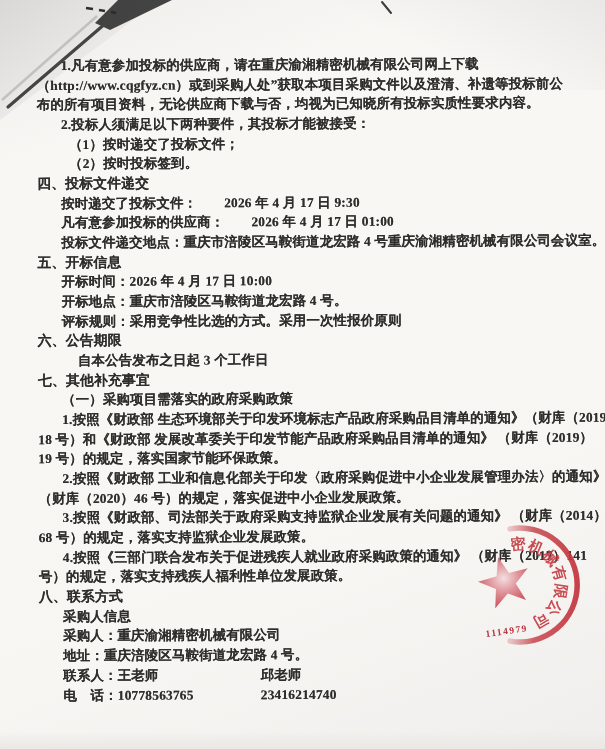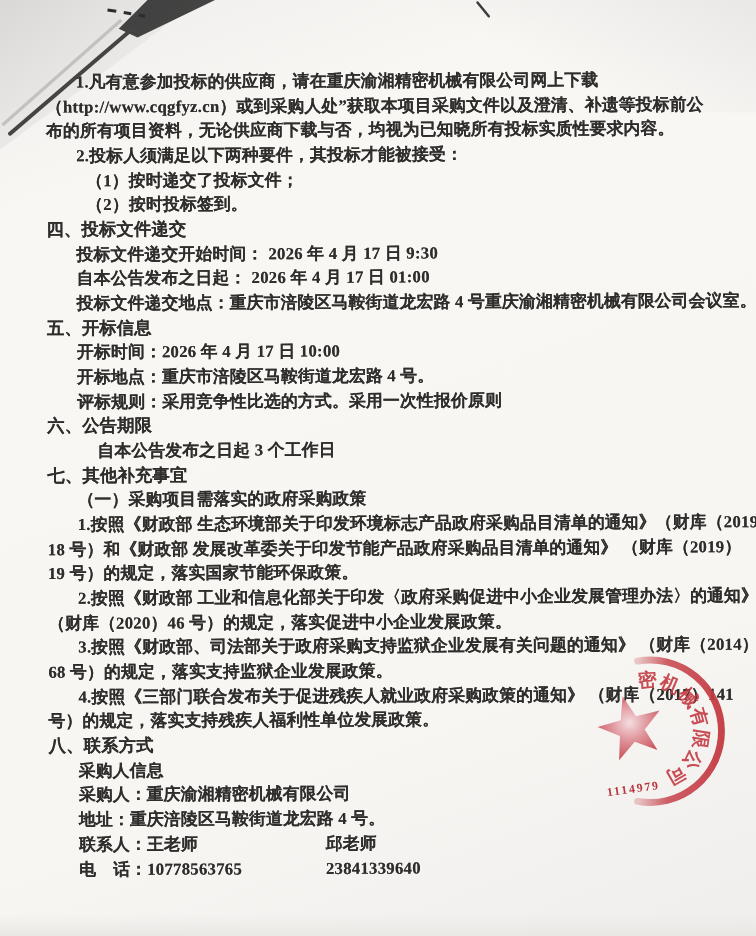--- a/index.html
+++ b/index.html
@@ -27,21 +27,21 @@
     height:19.68px; line-height:19.68px;
     font-size:13.4px; font-weight:600; letter-spacing:.2px;
     white-space:nowrap;
     text-shadow:0 0 .5px rgba(45,44,42,.75);
   }
   .head{font-weight:700; font-size:13.8px;}
   .i0{padding-left:38px}
   .i1{padding-left:62px}
   .i2{padding-left:70px}
   .i3{padding-left:78px}
-  .gap{margin-left:4px}
+  .gap{margin-left:27px}
   .cw{display:inline-block; width:143px;}
   .seal-svg{position:absolute; left:438px; top:503px; pointer-events:none;}
   .artifact-svg{position:absolute; left:0; top:0; pointer-events:none;}
 </style>
 </head>
 <body>
 
 <div class="page">
 
   <div class="corner-fade"></div>
@@ -66,24 +66,24 @@
   <div class="content">
     <div class="ln i1">1.凡有意参加投标的供应商，请在重庆渝湘精密机械有限公司网上下载</div>
     <div class="ln i0">（http://www.cqgfyz.cn）或到采购人处”获取本项目采购文件以及澄清、补遗等投标前公</div>
     <div class="ln i0">布的所有项目资料，无论供应商下载与否，均视为已知晓所有投标实质性要求内容。</div>
     <div class="ln i1">2.投标人须满足以下两种要件，其投标才能被接受：</div>
     <div class="ln i2">（1）按时递交了投标文件；</div>
     <div class="ln i2">（2）按时投标签到。</div>
 
     <div class="ln i0 head">四、投标文件递交</div>
     <div class="ln i1">
-      <span>投标文件递交开始时间：</span><span class="gap">2026 年 4 月 17 日  9:30</span>
+      <span>按时递交了投标文件：</span><span class="gap">2026 年 4 月 17 日  9:30</span>
     </div>
     <div class="ln i1">
-      <span>自本公告发布之日起：</span><span class="gap">2026 年 4 月 17 日  01:00</span>
+      <span>凡有意参加投标的供应商：</span><span class="gap">2026 年 4 月 17 日  01:00</span>
     </div>
     <div class="ln i1">投标文件递交地点：重庆市涪陵区马鞍街道龙宏路 4 号重庆渝湘精密机械有限公司会议室。</div>
 
     <div class="ln i0 head">五、开标信息</div>
     <div class="ln i1">开标时间：2026 年 4 月 17 日  10:00</div>
     <div class="ln i1">开标地点：重庆市涪陵区马鞍街道龙宏路 4 号。</div>
     <div class="ln i1">评标规则：采用竞争性比选的方式。采用一次性报价原则</div>
 
     <div class="ln i0 head">六、公告期限</div>
     <div class="ln i3">自本公告发布之日起 3 个工作日</div>
@@ -101,21 +101,21 @@
     <div class="ln i0">号）的规定，落实支持残疾人福利性单位发展政策。</div>
 
     <div class="ln i0 head">八、联系方式</div>
     <div class="ln i1">采购人信息</div>
     <div class="ln i1">采购人：重庆渝湘精密机械有限公司</div>
     <div class="ln i1">地址：重庆涪陵区马鞍街道龙宏路 4 号。</div>
     <div class="ln i1">
       <span>联系人：</span><span class="cw">王老师</span><span>邱老师</span>
     </div>
     <div class="ln i1">
-      <span>电　话：</span><span class="cw">10778563765</span><span>23841339640</span>
+      <span>电　话：</span><span class="cw">10778563765</span><span>23416214740</span>
     </div>
   </div>
 
   <svg class="seal-svg" width="164" height="164" viewBox="0 0 164 164">
     <defs>
       <linearGradient id="sealRing" x1="0" y1="0" x2="1" y2="0">
         <stop offset="0" stop-color="#c43a42" stop-opacity="0.25"></stop>
         <stop offset="0.35" stop-color="#c43a42" stop-opacity="0.8"></stop>
         <stop offset="1" stop-color="#c43a42" stop-opacity="0.95"></stop>
       </linearGradient>

